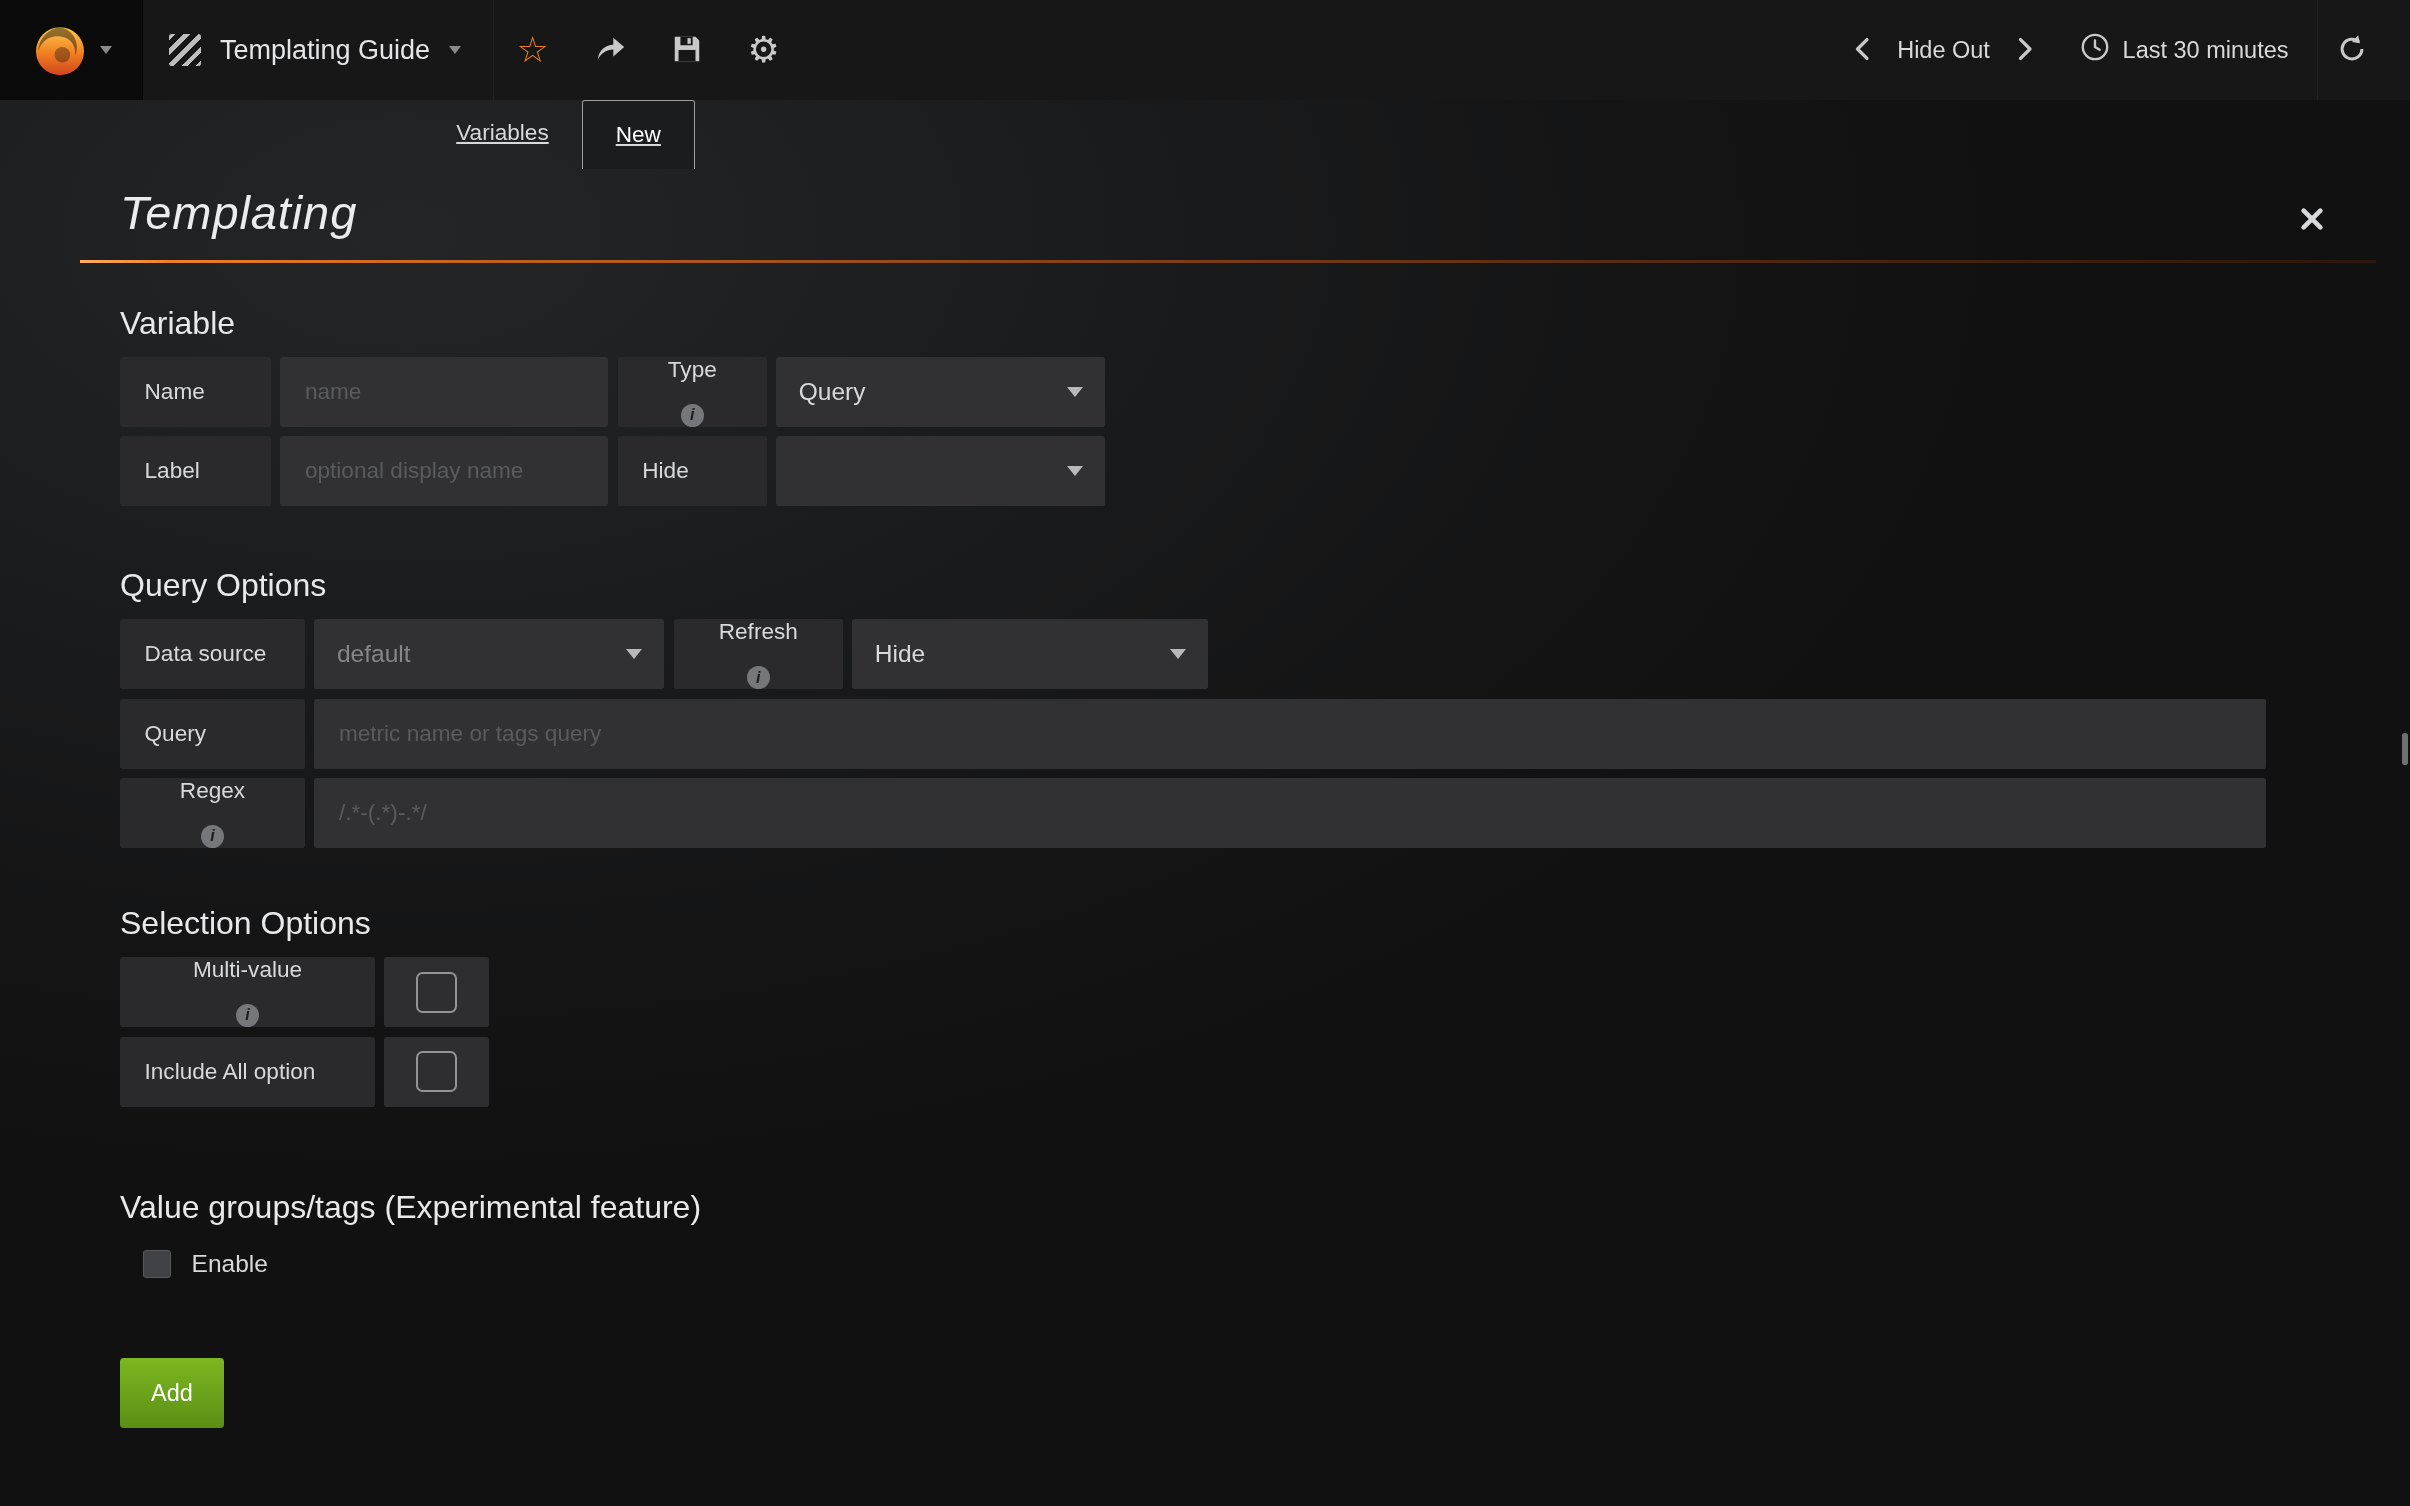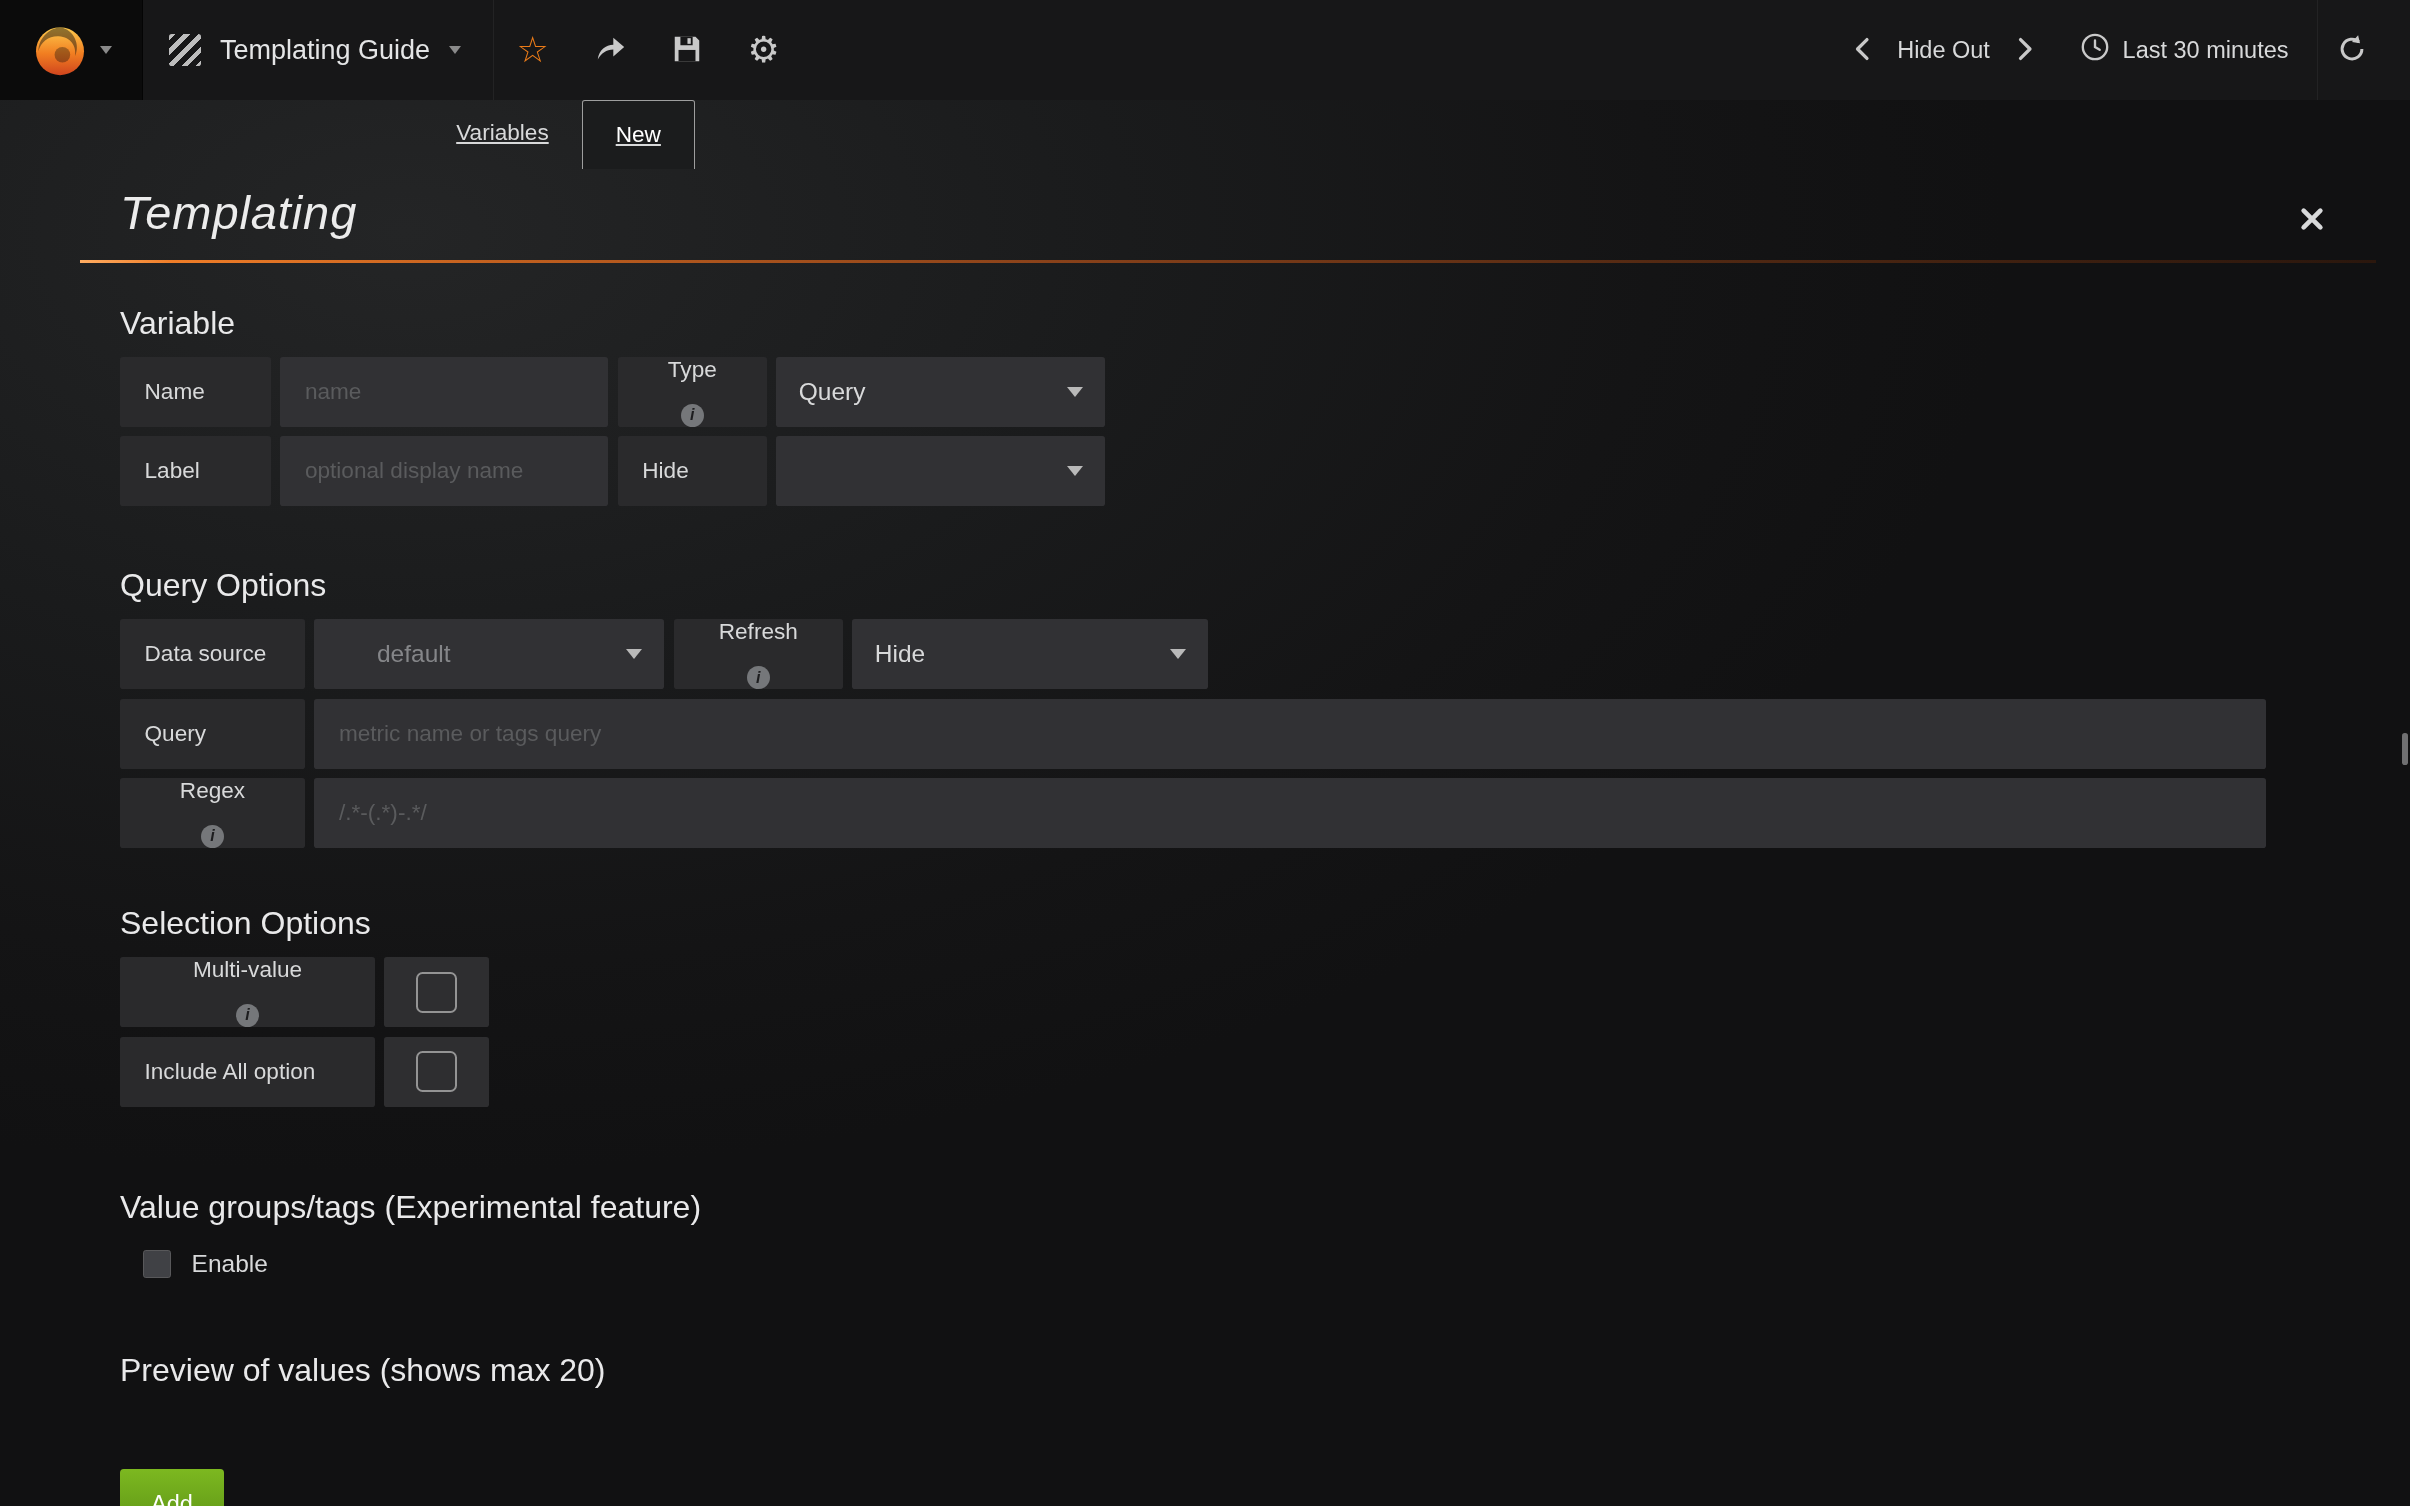--- a/index.html
+++ b/index.html
@@ -57,21 +57,21 @@
   .form-row { display:flex; margin-bottom:9.4px; }
   .gf-label { height:70px; background:#2a2a2c; display:flex; align-items:center; padding:0 24.5px;
     font-size:22.6px; color:#d8d9da; margin-right:9.4px; border-radius:2.8px; flex-shrink:0; }
   .gf-label.spread { justify-content:space-between;flex-direction:column; }
   .gf-input { height:70px; background:#313134; border:none; outline:none; color:#d8d9da;
     font-size:22.6px; padding:0 24.5px; border-radius:2.8px; margin-right:9.4px; flex-shrink:0; }
   .gf-input::placeholder { color:#5a5b5d; opacity:1; }
   .gf-input.grow { flex:1 1 auto; margin-right:6px; }
   .gf-select { height:70px; background:#313134; display:flex; align-items:center; justify-content:space-between;
     padding:0 22.6px; font-size:24.5px; color:#d8d9da; border-radius:2.8px; cursor:pointer; flex-shrink:0; }
-  .gf-select .muted-val { color:#858689;margin-left:40px; }
+  .gf-select .muted-val { color:#858689; }
   .w160{width:151px;} .w348{width:328px;} .w158{width:149px;} .w349{width:329px;}
   .w196{width:185px;} .w372{width:350px;} .w180{width:169px;} .w378{width:356px;} .w271{width:255px;}
 
   .info-icon { display:inline-flex; width:23.5px; height:23.5px; border-radius:50%;
     background:#75777a; color:#1d1d1f; font-size:16px; font-weight:bold; font-style:italic;
     align-items:center; justify-content:center; cursor:pointer; }
 
   .check-cell { width:105px; height:70px; background:#2e2e30; display:flex; align-items:center;
     justify-content:center; border-radius:2.8px; cursor:pointer; }
   .checkbox { width:41px; height:41px; border:2.8px solid #949494; border-radius:6.6px; background:transparent; }
@@ -276,21 +276,20 @@
     </div>
 
     
     <h2 class="section-heading mt-groups">Value groups/tags (Experimental feature)</h2>
     <div class="enable-row">
       <span class="enable-box"></span>
       <span class="enable-label">Enable</span>
     </div>
 
     
-    <h2 class="section-heading mt-preview">Preview of values (shows max 20)</h2>
 
     <button class="add-btn">Add</button>
 
   </div>
 
   <span class="scroll-thumb"></span>
 </main>
 
 
 </body></html>

